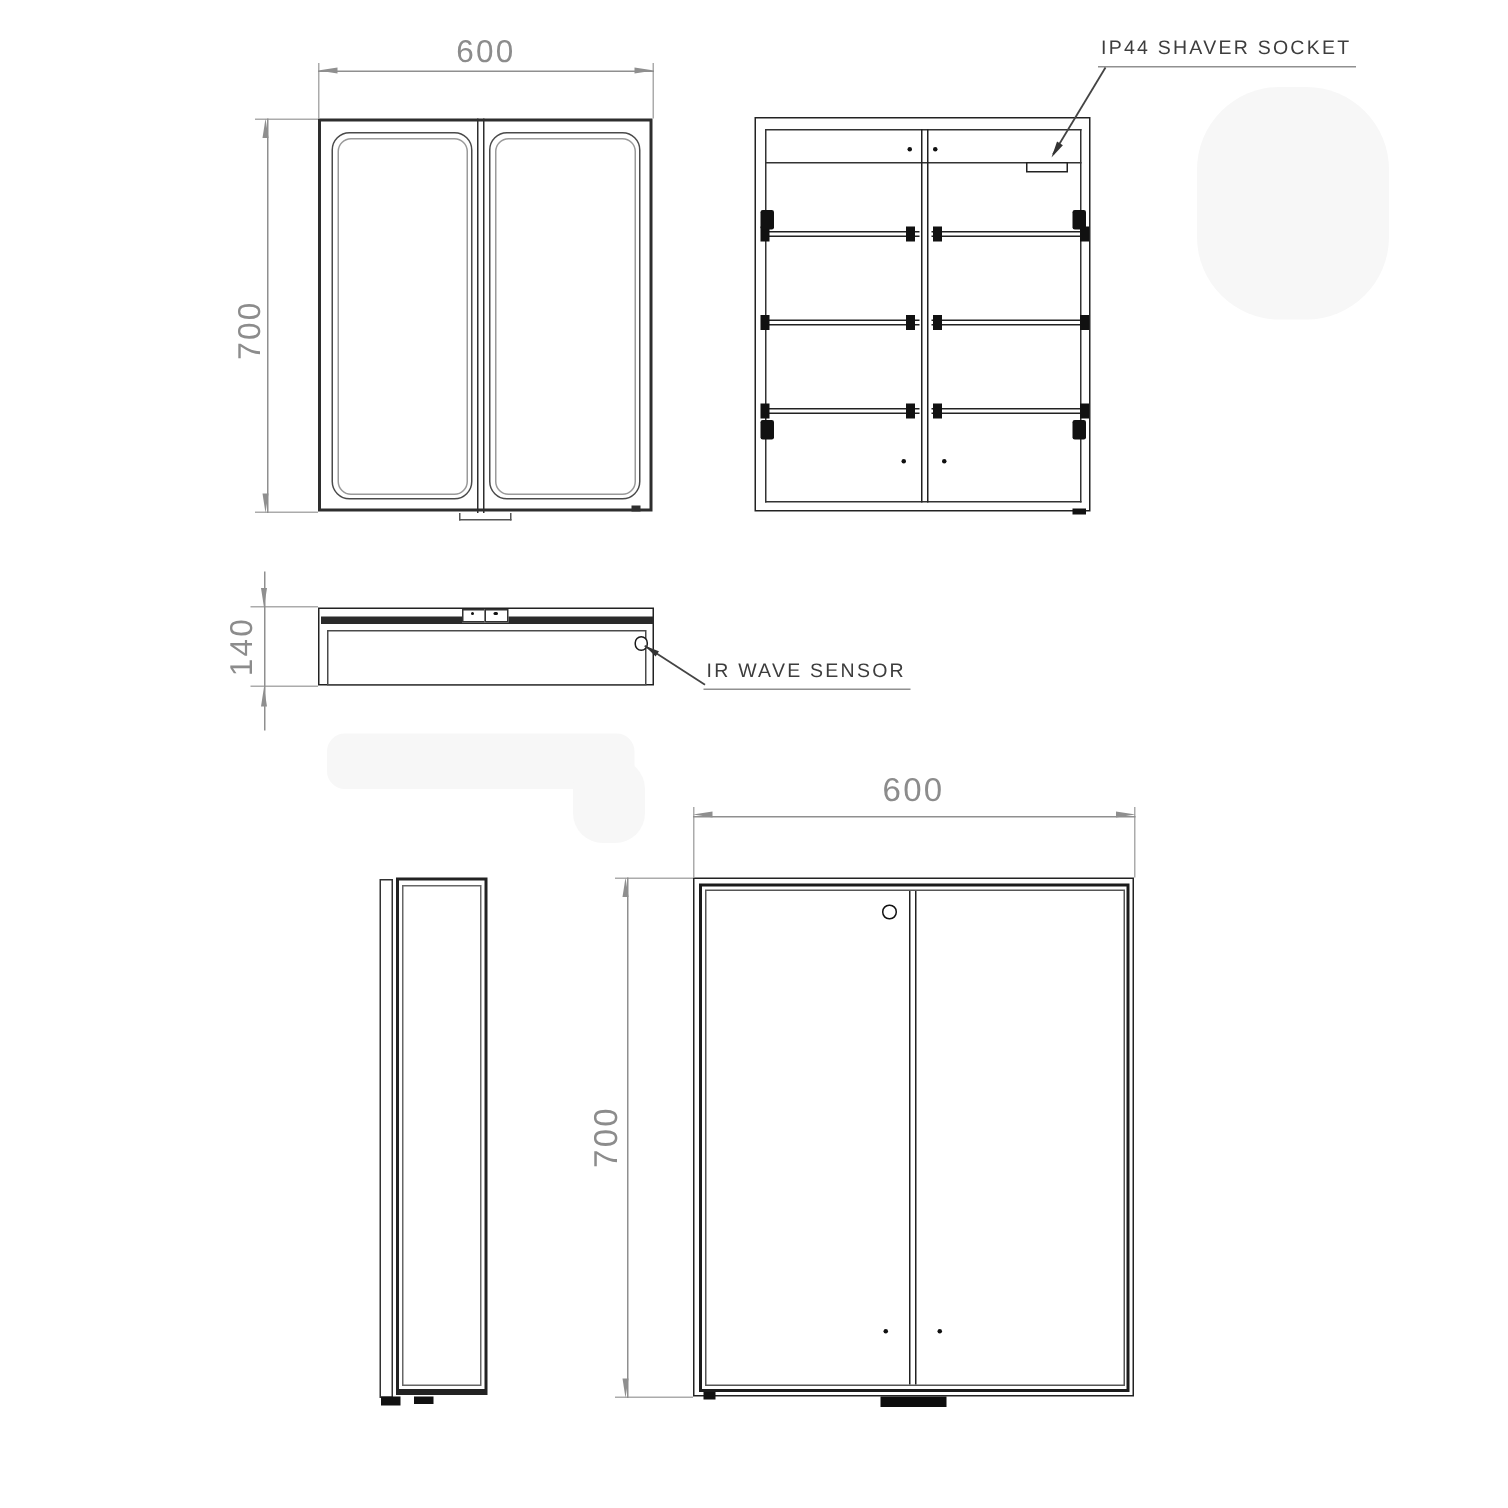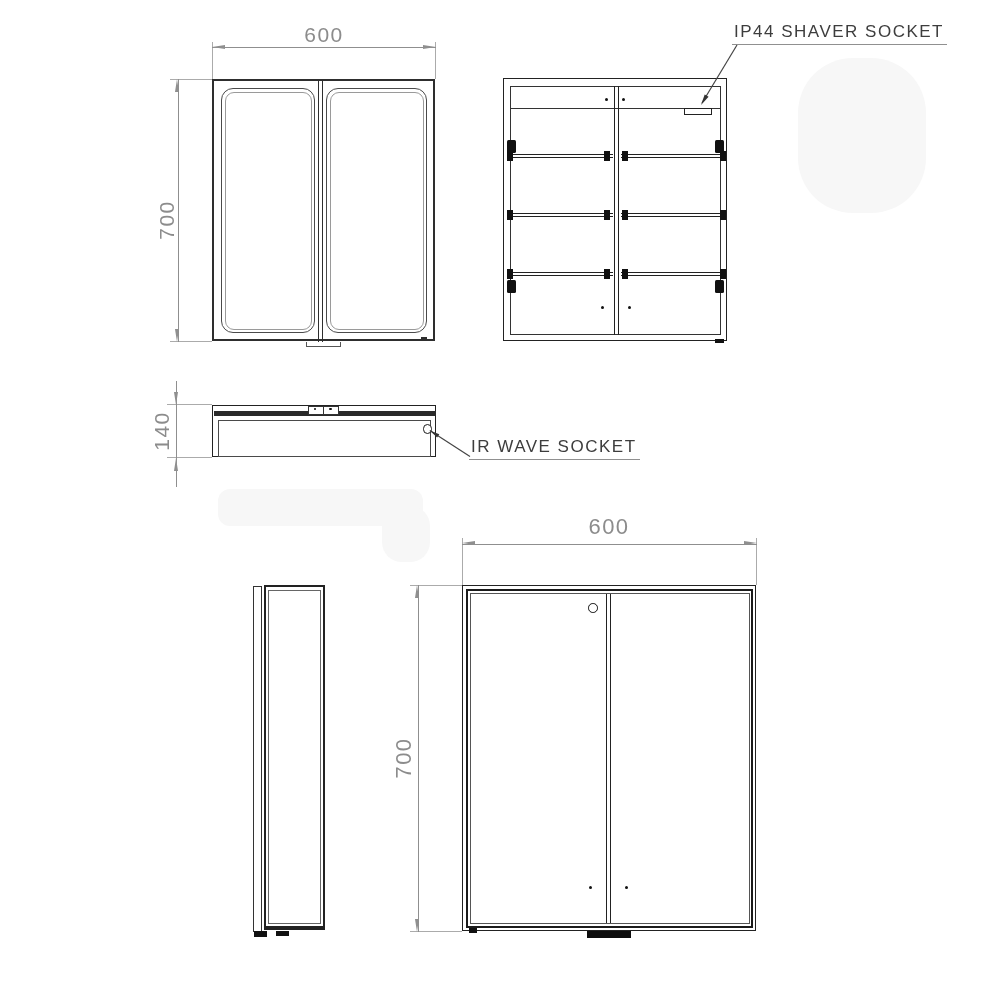--- a/index.html
+++ b/index.html
@@ -13,21 +13,21 @@
   .dim{position:absolute;background:#8f8f8f;}
   .ext{position:absolute;background:#ababab;}
   .arrow{position:absolute;width:0;height:0;}
   .a-left {border-right:13px solid #8f8f8f;border-top:2.6px solid transparent;border-bottom:2.6px solid transparent;}
   .a-right{border-left:13px solid #8f8f8f;border-top:2.6px solid transparent;border-bottom:2.6px solid transparent;}
   .a-up   {border-bottom:13px solid #8f8f8f;border-left:2.6px solid transparent;border-right:2.6px solid transparent;}
   .a-down {border-top:13px solid #8f8f8f;border-left:2.6px solid transparent;border-right:2.6px solid transparent;}
   .dim-text{position:absolute;color:#8c8c8c;font-size:21px;letter-spacing:1.5px;text-align:center;line-height:22px;}
   .dim-text-lg{font-size:22px;}
   .rot{transform:rotate(-90deg);transform-origin:center center;}
-  .label{position:absolute;color:#3d3d3d;font-size:17px;letter-spacing:1.5px;white-space:nowrap;
+  .label{position:absolute;color:#3d3d3d;font-size:13px;letter-spacing:1.5px;white-space:nowrap;
          border-bottom:1.6px solid #909090;padding:0 3px 3px 2px;line-height:19px;}
   
   .shelf{position:absolute;height:2.5px;border-top:1.2px solid #222;border-bottom:1.2px solid #222;}
   .clip{position:absolute;width:6px;height:10px;background:#111;}
   .hinge{position:absolute;width:9px;height:13px;background:#111;border-radius:1.5px;}
   .wm{position:absolute;background:#f7f7f7;}
   svg.overlay{position:absolute;left:0;top:0;z-index:6;pointer-events:none;}
 </style>
 </head>
 <body>
@@ -117,21 +117,21 @@
     <div class="dot" style="left:329.2px;top:407.6px;width:2.6px;height:2.6px;z-index:3;"></div>
     <div class="box" style="left:422.5px;top:424px;width:7.5px;height:7.5px;border:1.7px solid #1a1a1a;border-radius:50%;background:#fff;z-index:3;"></div>
 
     <div class="ext" style="left:167px;top:404.3px;width:45px;height:1px;"></div>
     <div class="ext" style="left:167px;top:457px;width:45px;height:1px;"></div>
     <div class="dim" style="left:176px;top:381px;width:1px;height:106px;"></div>
     <div class="arrow a-down" style="left:173.9px;top:392px;"></div>
     <div class="arrow a-up" style="left:173.9px;top:458px;"></div>
     <div class="dim-text rot" style="left:131px;top:420px;width:62px;">140</div>
 
-    <div class="label" style="left:469px;top:437px;">IR WAVE SOCKET</div>
+    <div class="label" style="left:469px;top:437px;">IR WAVE SENSOR</div>
   </div>
 
   <div>
     <div class="box" style="left:253px;top:586px;width:7px;height:344px;border:1.3px solid #333;"></div>
     <div class="box" style="left:263.5px;top:585px;width:57px;height:341px;border:2.2px solid #222;"></div>
     <div class="box" style="left:268px;top:589.5px;width:51px;height:332px;border:1px solid #666;"></div>
     <div class="blk" style="left:264.5px;top:925.5px;width:59.5px;height:4px;background:#222;"></div>
     <div class="blk" style="left:254px;top:930.5px;width:13px;height:6px;"></div>
     <div class="blk" style="left:276px;top:930.5px;width:13px;height:5px;"></div>
   </div>

